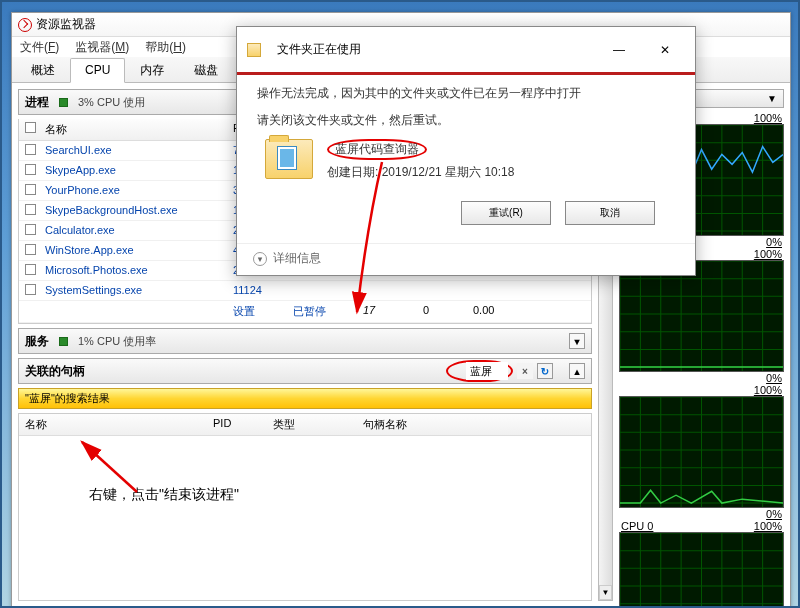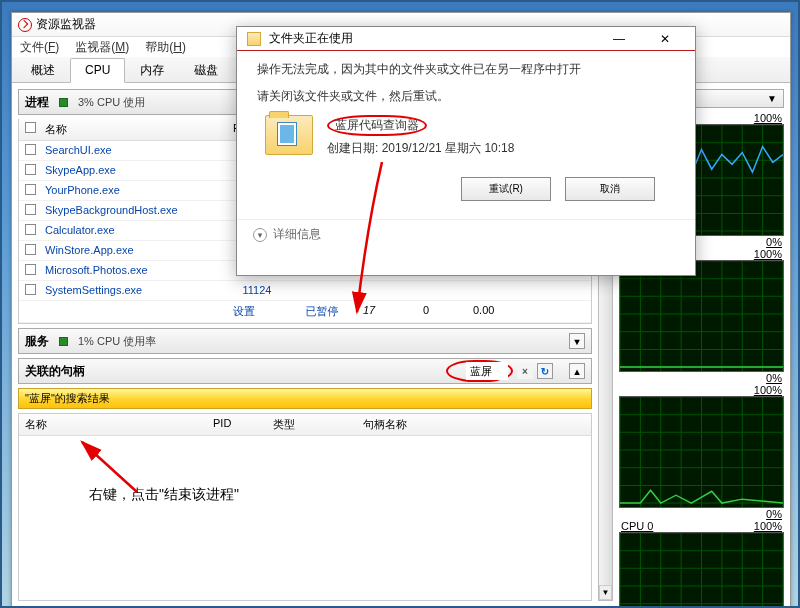--- a/index.html
+++ b/index.html
@@ -45,21 +45,21 @@
     display:flex;align-items:center;justify-content:center;font-size:10px;cursor:pointer;}
   .proctable { border:1px solid #ccc; border-top:none; overflow:hidden;}
   .prochdr { display:flex; background:linear-gradient(#fdfdfd,#f0f0f0); border-bottom:1px solid #ddd;
     font-size:11px;}
   .prochdr div, .row div { padding:3px 6px; }
   .col-chk{width:20px;text-align:center;}
   .col-name{width:188px;color:#000;}
   .col-pid{width:60px;}
   .row { display:flex; font-size:11px; border-bottom:1px solid #f0f0f0;}
   .row .col-name{color:#0645ad;}
-  .row .col-pid{color:#0645ad;text-align:center;}
+  .row .col-pid{color:#0645ad;}
   .chk{display:inline-block;width:11px;height:11px;border:1px solid #888;background:#fff;}
   .extra-row{display:flex;font-size:11px;border-bottom:1px solid #f0f0f0;}
   .extra-row div{padding:3px 6px;}
   .yellowbar{background:linear-gradient(#fff799,#ffd633,#ffc107);
     border:1px solid #c9a227;padding:2px 6px;font-size:11px;}
   .searchbox{display:flex;align-items:center;gap:4px;}
   .searchinput{height:18px;width:160px;border:1px solid #7a9ec2;padding:0 4px;font-size:11px;}
   .smbtn{width:16px;height:16px;border:1px solid #999;background:#f4f4f4;
     display:flex;align-items:center;justify-content:center;font-size:10px;cursor:pointer;}
   .handlebox{flex:1;border:1px solid #ccc;padding:0;}
@@ -72,22 +72,22 @@
   .viewhdr{height:26px;background:linear-gradient(#fafafa,#e7e7e7);border:1px solid #aaa;
     display:flex;align-items:center;padding:0 6px;gap:4px;font-weight:bold;}
   .chart{border:1px solid #555;background:#001a00;height:112px;position:relative;overflow:hidden;}
   .chart-label{font-size:11px;display:flex;justify-content:space-between;padding:0 2px;}
   .grid line{stroke:#005500;stroke-width:1;}
   .chart svg{position:absolute;inset:0;width:100%;height:100%;}
   .chartwrap{display:flex;flex-direction:column;text-decoration:underline;}
   
   .dialog{position:absolute;left:234px;top:24px;width:460px;height:250px;
     background:#fff;border:1px solid #888;box-shadow:0 4px 16px rgba(0,0,0,.3);z-index:10;}
-  .dlgtitle{height:24px;display:flex;align-items:center;padding:0 10px;gap:8px;
-    background:#fff;border-bottom:1px solid #b91c1c;}
+  .dlgtitle{height:48px;display:flex;align-items:center;padding:0 10px;gap:16px;
+    background:#fff;border-bottom:3px solid #b91c1c;}
   .dlgctrls{margin-left:auto;display:flex;gap:6px;}
   .dlgctrl{width:40px;height:28px;display:flex;align-items:center;justify-content:center;
     cursor:pointer;font-family:sans-serif;}
   .dlgbody{padding:10px 20px;font-size:12px;color:#333;}
   .dlgbody p{margin-bottom:10px;}
   .folder{display:flex;gap:14px;margin:6px 0 12px 8px;}
   .foldericon{width:48px;height:40px;background:linear-gradient(#fceabb,#f8d26b);
     border:1px solid #d4a83a;border-radius:2px;position:relative;}
   .foldericon::before{content:"";position:absolute;left:3px;top:-5px;width:18px;height:6px;
     background:#f8d26b;border:1px solid #d4a83a;border-bottom:none;border-radius:2px 2px 0 0;}
@@ -184,21 +184,21 @@
             </div>
             <div class="row">
               <div class="col-chk"><span class="chk"></span></div>
     <div class="col-name">SystemSettings.exe</div>
     <div class="col-pid">11124</div>
             </div>
           </div>
         <div class="extra-row">
           <div style="width:208px;"></div>
           <div style="width:60px;color:#0645ad;">设置</div>
-          <div style="width:70px;color:#0645ad;text-align:center;">已暂停</div>
+          <div style="width:70px;color:#0645ad;">已暂停</div>
           <div style="width:60px;font-style:italic;">17</div>
           <div style="width:50px;">0</div>
           <div style="width:50px;">0.00</div>
         </div>
       </div>
 
       <div class="sectionhdr">
         <span>服务</span>
         <span class="greenbox"></span>
         <span class="hdrtext">1% CPU 使用率</span>

